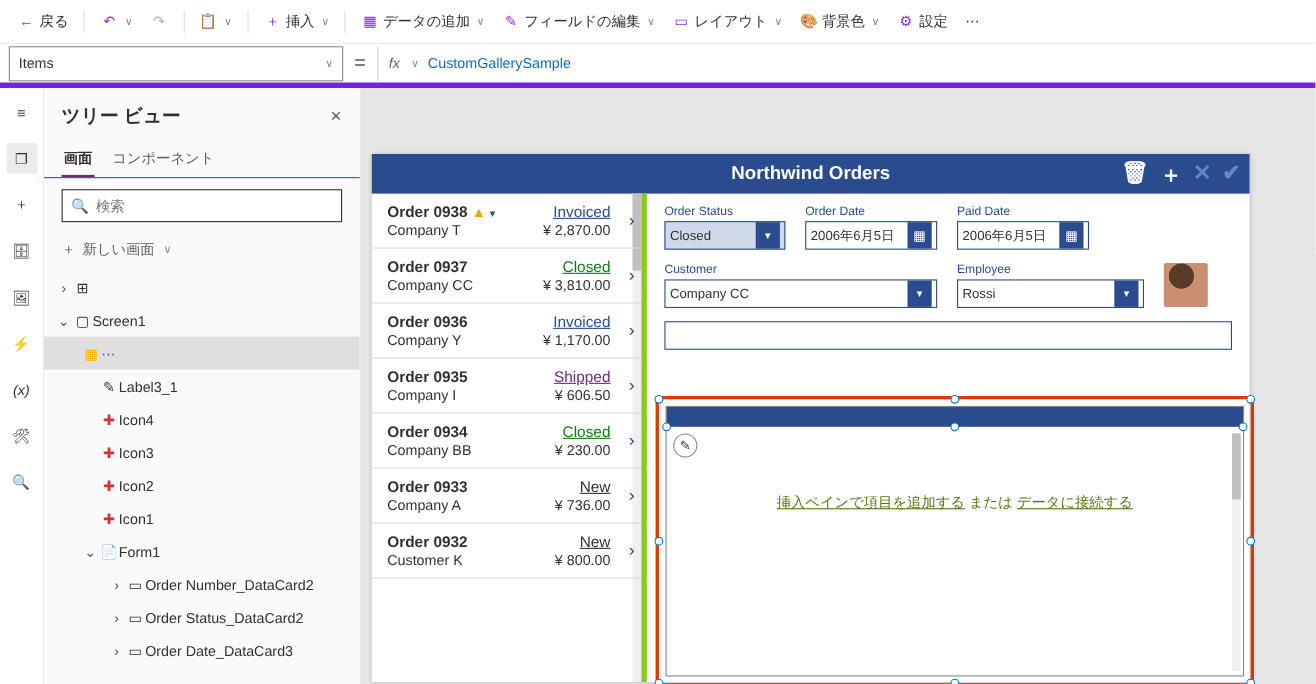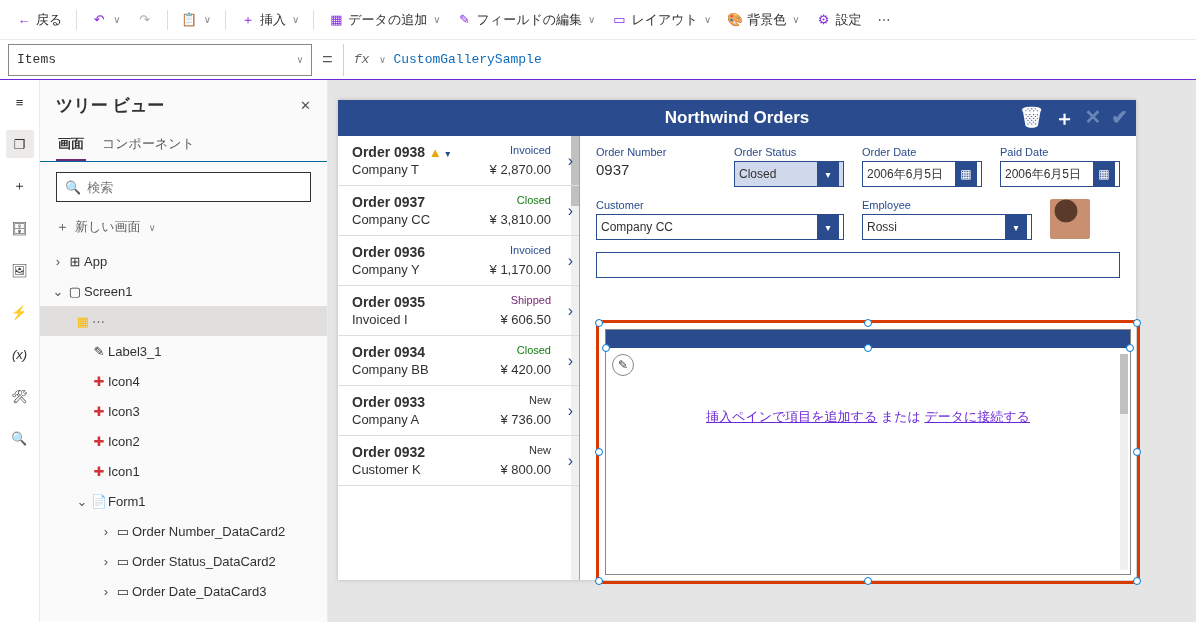--- a/index.html
+++ b/index.html
@@ -7,21 +7,21 @@
 
   
   .ribbon { background: #fff; height: 40px; display: flex; align-items: center; padding: 0 10px; gap: 4px; border-bottom: 1px solid #edebe9; }
   .ribbon .sep { width: 1px; height: 20px; background: #ddd; margin: 0 4px; }
   .ribbon-item { display: inline-flex; align-items: center; gap: 4px; padding: 4px 6px; border-radius: 2px; cursor: pointer; color: #323130; }
   .ribbon-icon { width: 16px; height: 16px; display: inline-flex; align-items: center; justify-content: center; }
   .purple { color: #8a2be2; }
   .chev { font-size: 10px; color: #888; margin-left: 2px; }
 
   
-  .formula-row { background: #fff; height: 40px; display: flex; align-items: center; border-bottom: 1px solid #6d28d9; font-family: Liberation Mono, monospace; }
+  .formula-row { background: #fff; height: 40px; display: flex; align-items: center; border-bottom: 5px solid #6d28d9; }
   .prop-select { width: 304px; height: 32px; margin-left: 8px; border: 1px solid #8a8886; background: #fff; display: flex; align-items: center; padding: 0 8px; justify-content: space-between; }
   .eq { margin: 0 10px; font-size: 18px; color: #555; }
   .formula-box { flex: 1; height: 32px; border-left: 1px solid #d0d0d0; display: flex; align-items: center; padding: 0 10px; gap: 8px; }
   .fx { font-style: italic; color: #666; }
   .formula-text { color: #0f6cbd; }
 
   
   .main { display: flex; height: calc(622px - 80px); }
   .rail { width: 40px; background: #fff; border-right: 1px solid #edebe9; display: flex; flex-direction: column; align-items: center; padding-top: 8px; gap: 14px; }
   .rail-item { width: 28px; height: 28px; display: flex; align-items: center; justify-content: center; cursor: pointer; border-radius: 2px; }
@@ -41,32 +41,32 @@
   .tree-list { flex:1; overflow-y: auto; }
   .tree-node { display: flex; align-items: center; height: 30px; padding-right: 8px; cursor: pointer; }
   .tree-node.selected { background: #e1dfdd; }
   .tree-caret { width: 16px; text-align: center; color: #555; }
   .tree-icon { width: 18px; text-align:center; }
   .tree-label { flex:1; white-space: nowrap; overflow: hidden; text-overflow: ellipsis; }
   .tree-dots { color:#605e5c; }
 
   
   .canvas-wrap { flex:1; background: #e5e5e5; padding: 20px 10px; overflow:hidden; position:relative; }
-  .app-frame { width: 798px; height: 480px; background: #fff; box-shadow: 0 0 4px rgba(0,0,0,.2); position:relative; }
+  .app-frame { width: 798px; height: 480px; background: #fff; box-shadow: 0 0 4px rgba(0,0,0,.2); position:relative;margin-top:40px; }
   .app-header { background: #2a4b8d; color: #fff; height: 36px; display:flex; align-items:center; justify-content:center; position:relative; font-weight:600; font-size:17px; }
   .hdr-icons { position:absolute; right:8px; display:flex; gap:10px; font-size:20px; }
   .hdr-icons span { cursor:pointer; }
   .hdr-x { color:#6a86b8; }
   .hdr-check { color:#6a86b8; }
 
   .app-body { display:flex; height: calc(100% - 36px); }
-  .orders-list { width: 250px; border-right:1px solid #84cc16; overflow:hidden; position:relative; }
+  .orders-list { width: 250px; border-right:5px solid #84cc16; overflow:hidden; position:relative; }
   .order-item { border-bottom:1px solid #ddd; padding:8px 28px 8px 14px; position:relative; }
   .order-title { font-weight:700; font-size:14px; display:inline; }
-  .order-status { float:right; font-size:11px; }
+  .order-status { float:right; font-size:14px;text-decoration:underline; }
   .order-sub { display:flex; justify-content:space-between; font-size:13px; color:#323130; margin-top:2px;}
   .order-chevron { position:absolute; right:6px; top:50%; transform:translateY(-50%); font-size:16px; color:#2a4b8d; }
   .st-invoiced { color:#2a4b8d; }
   .st-closed { color:#107c10; }
   .st-shipped { color:#742774; }
   .st-new { color:#323130; }
   .warn { color:#e8a700; }
   .scroll-fake { position:absolute; right:0; top:0; width:8px; height:100%; background:#f0f0f0;}
   .scroll-thumb { position:absolute; right:0; top:0; width:8px; height:70px; background:#c0c0c0;}
 
@@ -80,21 +80,21 @@
   .combo.selected { background:#d0d9ec; }
   .datebox { border:1px solid #2a4b8d; height:26px; display:flex; align-items:center; padding:0 4px; font-size:12px; }
   .datebox .cal { margin-left:auto; width:22px; height:100%; background:#2a4b8d; color:#fff; display:flex; align-items:center; justify-content:center; font-size:12px;}
   .avatar { width:40px; height:40px; background: radial-gradient(circle at 40% 30%, #5a3a28 30%, #c89070 32%); border-radius:2px; }
   .notes-box { border:1px solid #2a4b8d; height:26px; width:100%; }
 
   
   .sel-outline { position:absolute; border:3px solid #d83b01; }
   .sel-inner { position:absolute; border:1px solid #888; background:#fff; }
   .sel-header-bar { background:#2a4b8d; height:18px; }
-  .sel-hint { text-align:center; padding-top:60px; font-size:13px; color:#6d28d9; }
+  .sel-hint { text-align:center; padding-top:60px; font-size:13px; color:#4d7c0f; }
   .sel-hint a { text-decoration:underline; cursor:pointer; }
   .handle { width:8px; height:8px; background:#fff; border:1px solid #0078d4; border-radius:50%; position:absolute; }
   .edit-badge { width:22px; height:22px; border:1px solid #888; border-radius:50%; display:flex; align-items:center; justify-content:center; position:absolute; left:6px; top:24px; background:#fff; font-size:12px;}
   .tiny-scroll { position:absolute; right:2px; top:24px; width:8px; bottom:4px; background:#f0f0f0;}
   .tiny-thumb { width:100%; height:60px; background:#c0c0c0;}
 </style>
 </head>
 <body>
 
 <div class="ribbon">
@@ -194,21 +194,20 @@
     <div class="add-screen">
       <span>＋</span>
       <span>新しい画面</span>
       <span class="chev">∨</span>
     </div>
 
     <div class="tree-list">
       <div class="tree-node" style="padding-left:10px">
           <span class="tree-caret">›</span>
           <span class="tree-icon">⊞</span>
-          <span class="tree-label">App</span>
         </div>
       <div class="tree-node" style="padding-left:10px">
           <span class="tree-caret">⌄</span>
           <span class="tree-icon">▢</span>
           <span class="tree-label">Screen1</span>
         </div>
       <div class="tree-node selected" style="padding-left:34px">
           <span class="tree-icon" style="color:#ffb900">▦</span>
           <span class="tree-dots">⋯</span>
         </div>
@@ -276,42 +275,38 @@
               </div><span class="order-chevron">›</span></div>
             <div class="order-item"><span class="order-title">Order 0937</span><span class="order-status st-closed">Closed</span><div class="order-sub">
                 <span>Company CC</span>
                 <span>¥ 3,810.00</span>
               </div><span class="order-chevron">›</span></div>
             <div class="order-item"><span class="order-title">Order 0936</span><span class="order-status st-invoiced">Invoiced</span><div class="order-sub">
                 <span>Company Y</span>
                 <span>¥ 1,170.00</span>
               </div><span class="order-chevron">›</span></div>
             <div class="order-item"><span class="order-title">Order 0935</span><span class="order-status st-shipped">Shipped</span><div class="order-sub">
-                <span>Invoiced I</span>
+                <span>Company I</span>
                 <span>¥ 606.50</span>
               </div><span class="order-chevron">›</span></div>
             <div class="order-item"><span class="order-title">Order 0934</span><span class="order-status st-closed">Closed</span><div class="order-sub">
                 <span>Company BB</span>
-                <span>¥ 420.00</span>
+                <span>¥ 230.00</span>
               </div><span class="order-chevron">›</span></div>
             <div class="order-item"><span class="order-title">Order 0933</span><span class="order-status st-new">New</span><div class="order-sub">
                 <span>Company A</span>
                 <span>¥ 736.00</span>
               </div><span class="order-chevron">›</span></div>
             <div class="order-item"><span class="order-title">Order 0932</span><span class="order-status st-new">New</span><div class="order-sub">
                 <span>Customer K</span>
                 <span>¥ 800.00</span>
               </div><span class="order-chevron">›</span></div>
           </div>
         <div class="detail">
           <div class="frow">
-            <div class="fgroup" style="width:120px">
-              <div class="flabel">Order Number</div>
-              <div class="fval">0937</div>
-            </div>
             <div class="fgroup" style="width:110px">
               <div class="flabel">Order Status</div>
               <div class="combo selected">
                   <span>Closed</span>
                   <div class="carr">▾</div>
                 </div>
             </div>
             <div class="fgroup" style="width:120px">
               <div class="flabel">Order Date</div>
               <div class="datebox">

